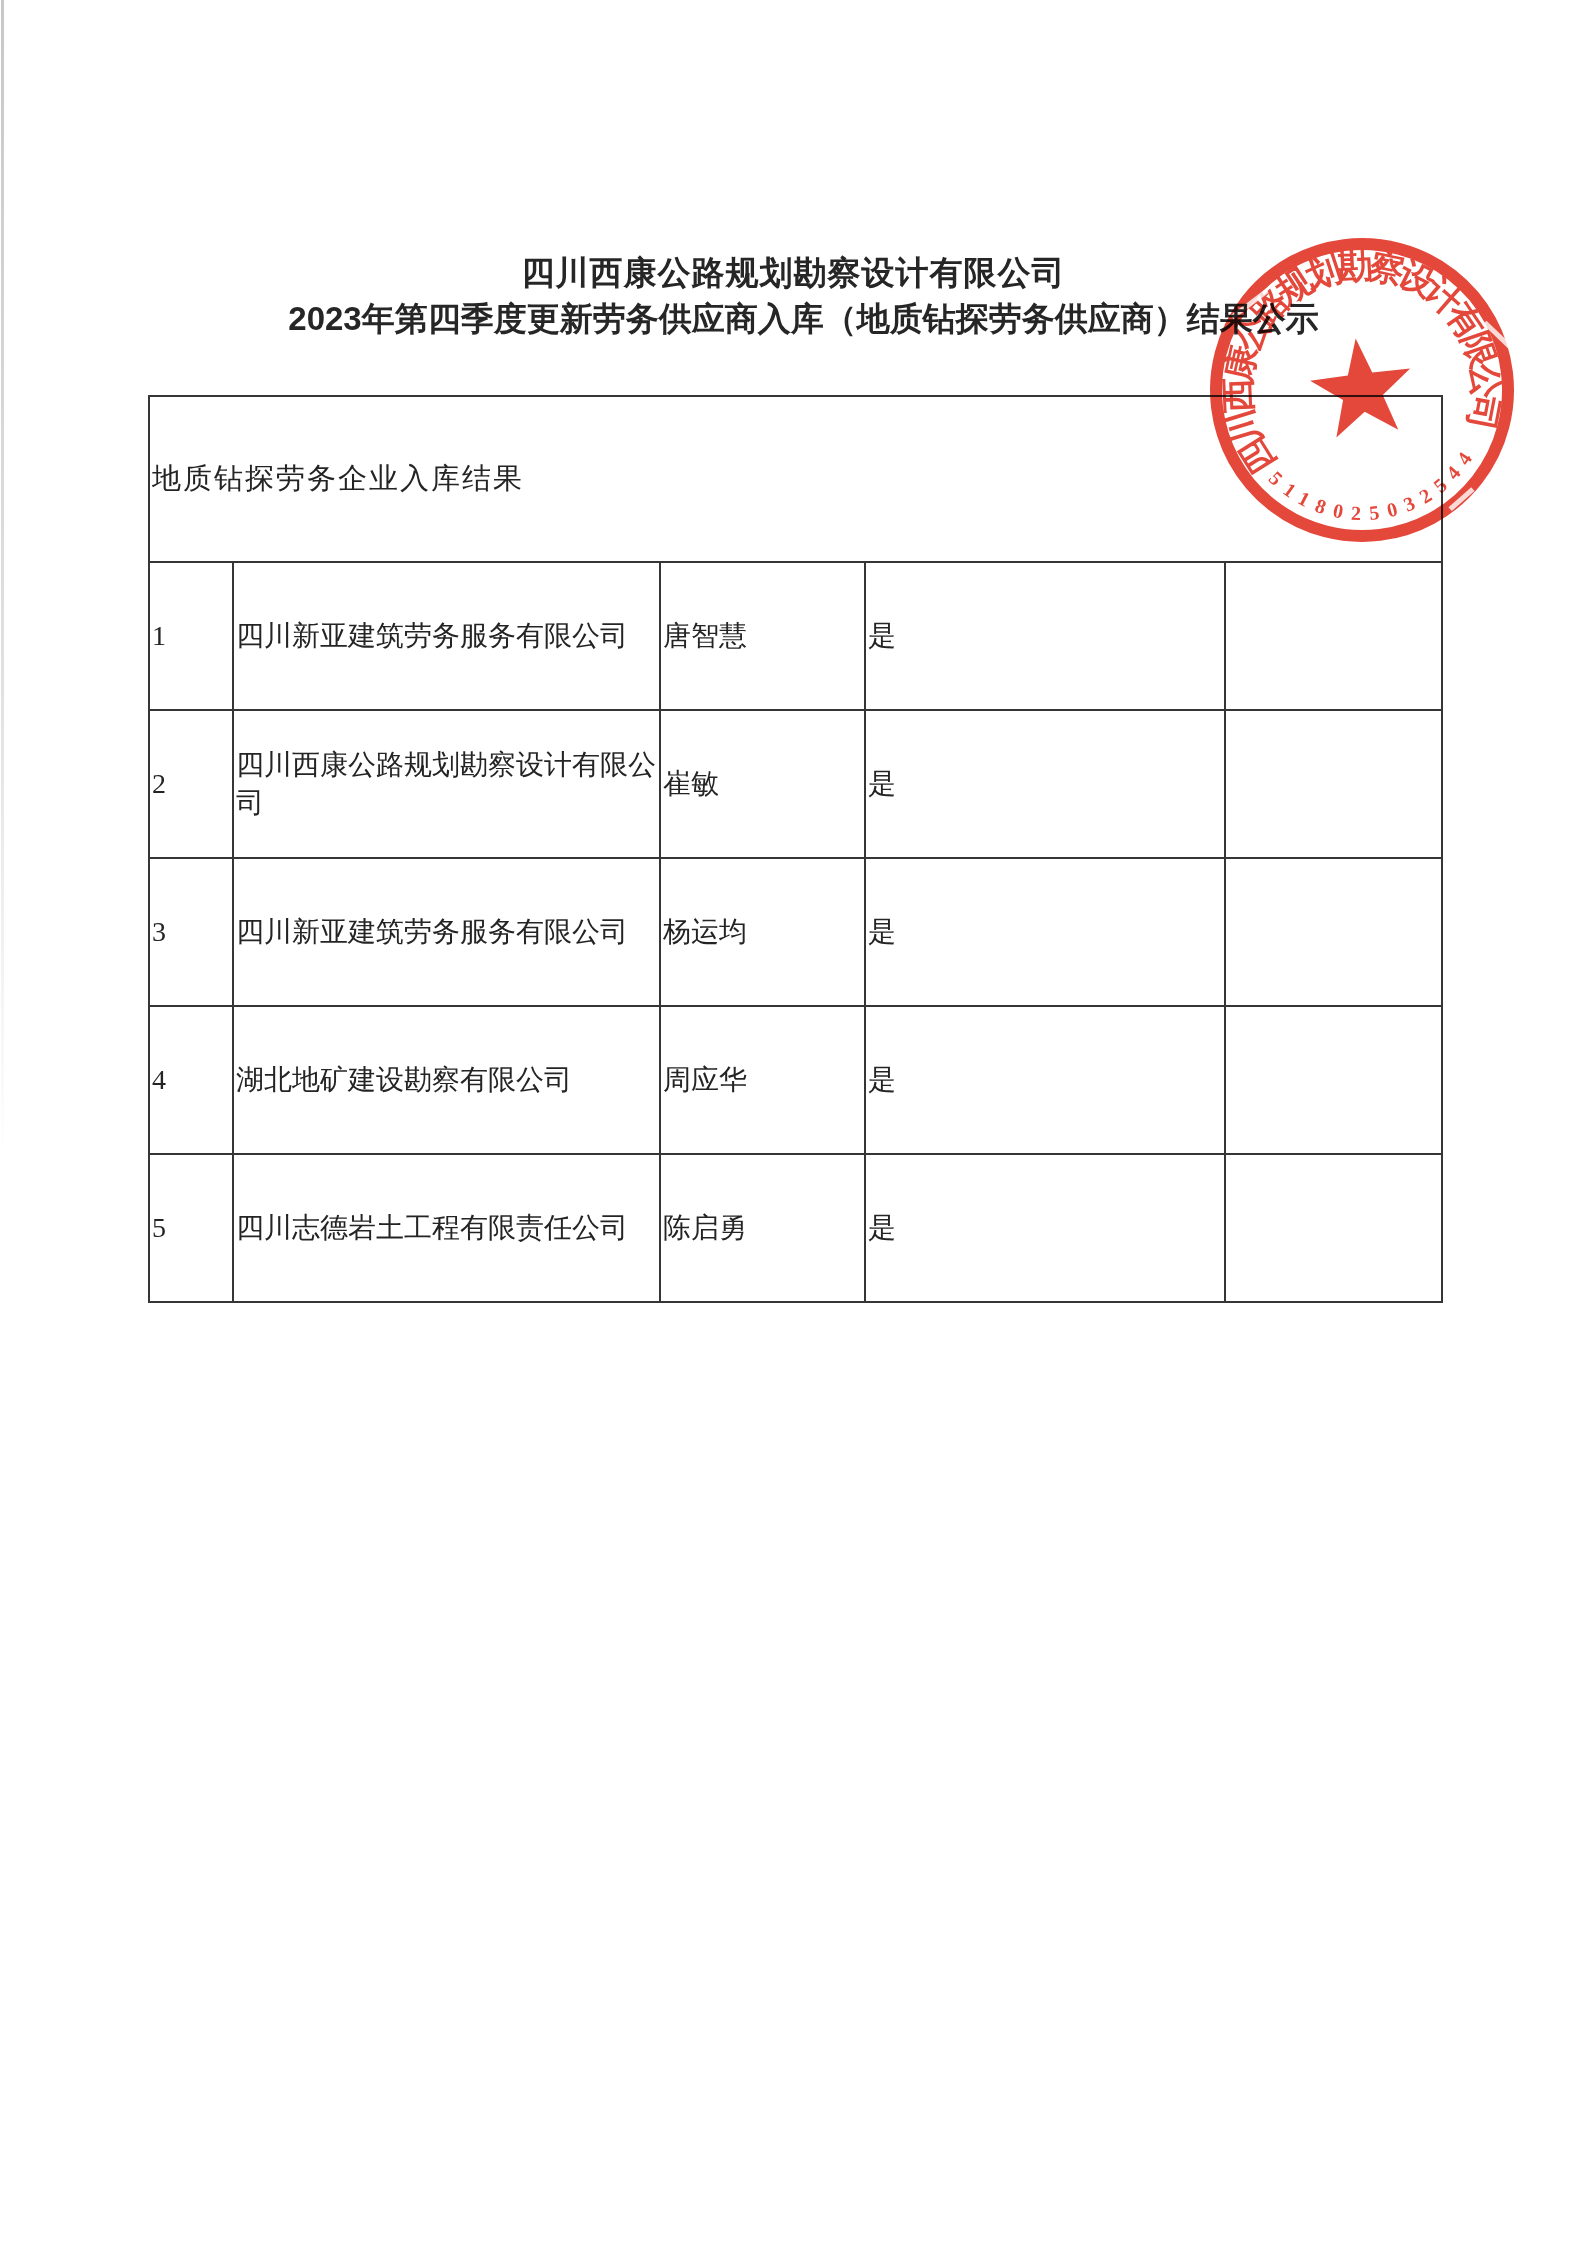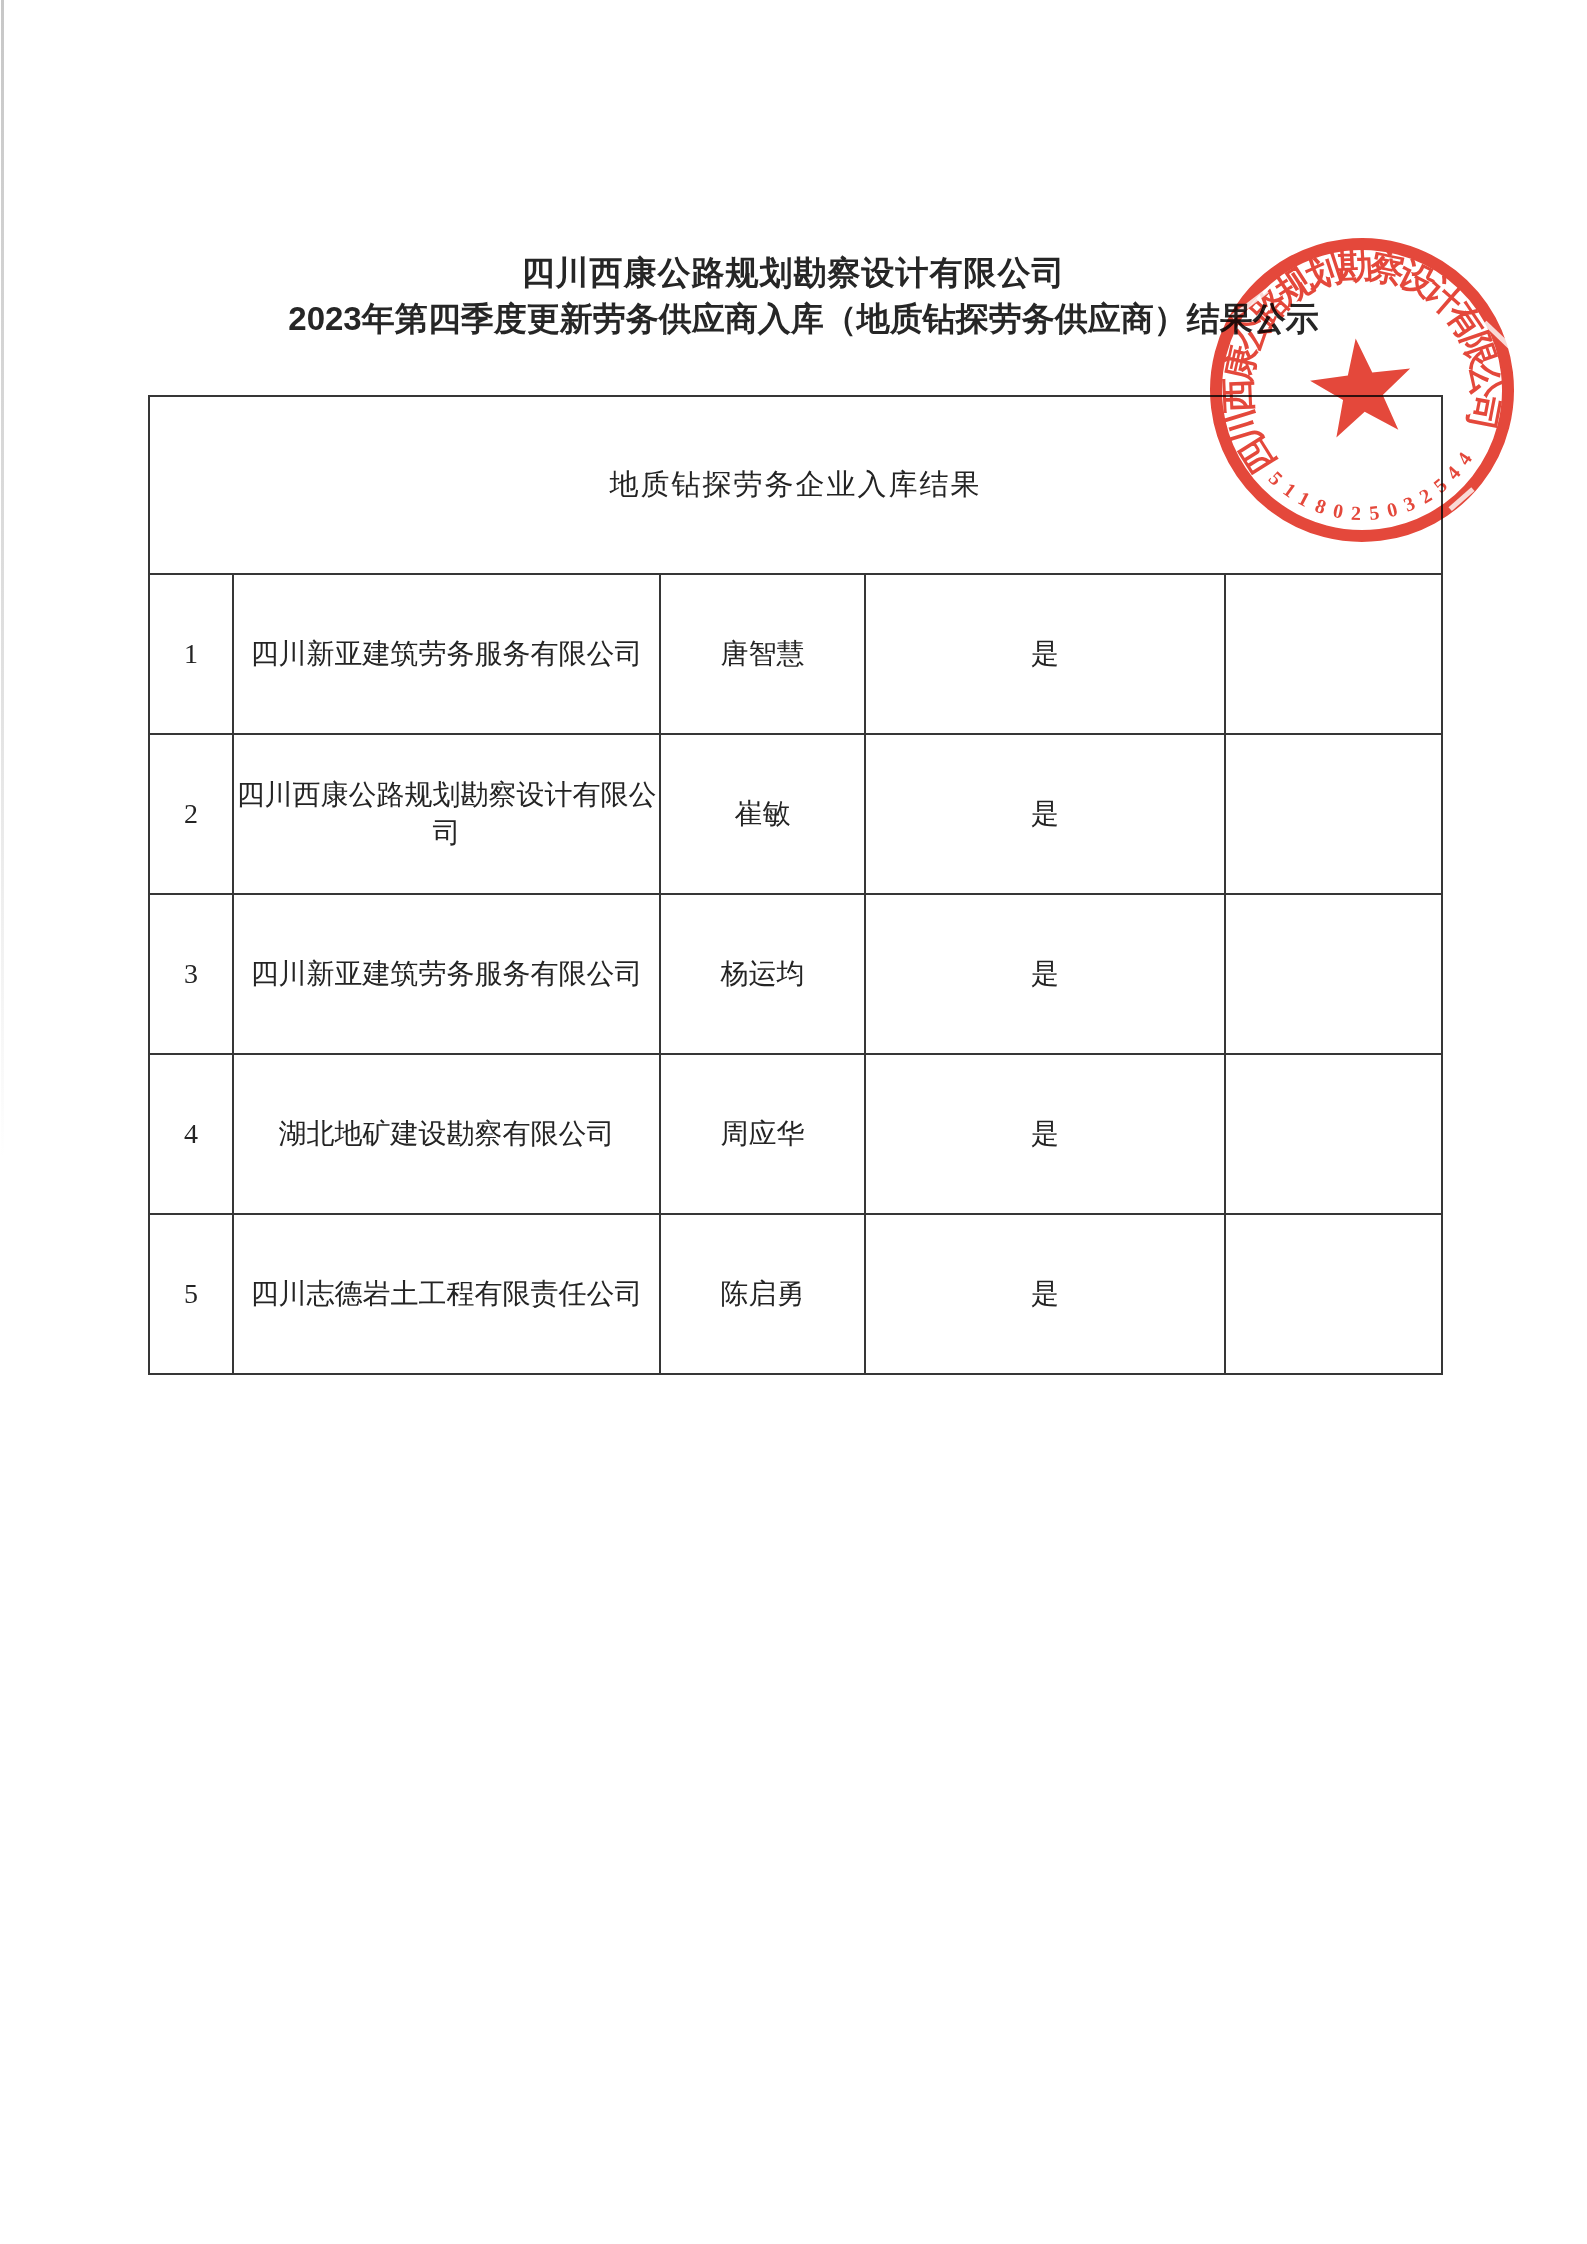--- a/index.html
+++ b/index.html
@@ -50,26 +50,26 @@
   table.result-table {
     position: absolute;
     left: 148px;
     top: 395px;
     width: 1293px;
     border-collapse: collapse;
     table-layout: fixed;
   }
   table.result-table td, table.result-table th {
     border: 2px solid #363636;
-    text-align: center;
+    text-align: left;
     vertical-align: middle;
     font-weight: normal;
     font-size: 28px;
     color: #242424;
-    padding: 12px 2px;
+    padding: 6px 2px;
     overflow: hidden;
   }
   tr.caption-row td {
     height: 152px;
     font-size: 29px;
     letter-spacing: 2px;
   }
   tr.header-row th {
     height: 112px;
     font-size: 28px;

